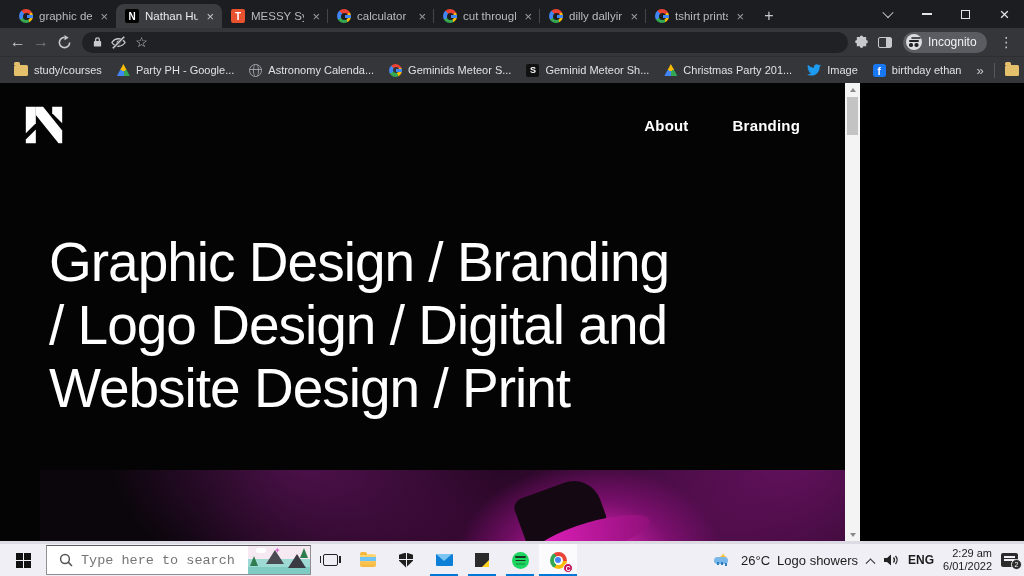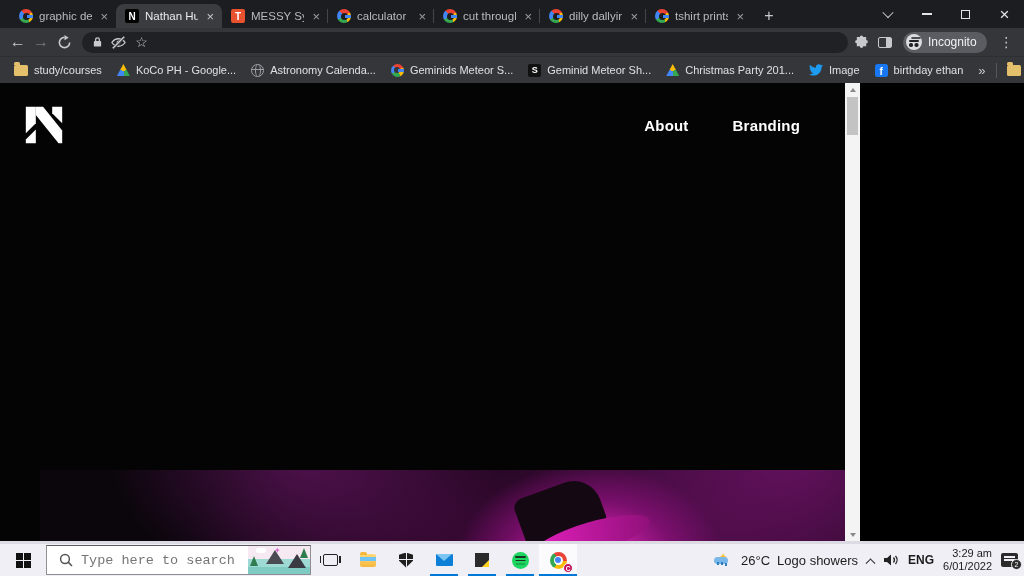--- a/index.html
+++ b/index.html
@@ -258,21 +258,21 @@
     <div class="nav-ic dots">⋮</div>
   </div>
 
   <div class="bm-bar">
     <div class="bm-item">
       <span class="ico-folder"></span>
       <span>study/courses</span>
     </div>
     <div class="bm-item">
       <span class="ico-drive"></span>
-      <span>KoCo PH - Google...</span>
+      <span>Party PH - Google...</span>
     </div>
     <div class="bm-item">
       <span class="ico-globe"></span>
       <span>Astronomy Calenda...</span>
     </div>
     <div class="bm-item">
       <span class="fav fav-g" style="width:13px;height:13px;flex-basis:13px"></span>
       <span>Geminids Meteor S...</span>
     </div>
     <div class="bm-item">
@@ -314,20 +314,25 @@
           <path d="M13 2 H21 L42 28 V42 H38 L13 11 Z"></path>
           <path d="M31 2 H42 V20 L31 9 Z"></path>
         </g>
       </svg>
       <div class="site-nav">
         <a class="nav-link">About</a>
         <a class="nav-link">Branding</a>
       </div>
     </div>
 
+    <h1 class="hero-h1">
+      <span>Graphic Design / Branding</span>
+      <span>/ Logo Design / Digital and</span>
+      <span>Website Design / Print</span>
+    </h1>
 
     <div class="hero-img">
       <div class="hat-glow"></div>
       <div class="hat-top"></div>
       <div class="hat-brim"></div>
     </div>
 
     <div class="msgr">
       <span class="bolt"></span>
     </div>
@@ -405,21 +410,21 @@
         <span>26°C</span>
         <span>Logo showers</span>
       </div>
       <span class="tray-chev"></span>
       <svg class="spk" viewBox="0 0 16 14">
         <path d="M1 5h3l4-3.5v11L4 9H1z" fill="#222"></path>
         <path d="M10.5 4.5a4 4 0 0 1 0 5M12.5 3a6 6 0 0 1 0 8" fill="none" stroke="#222" stroke-width="1.3"></path>
       </svg>
       <span class="lang">ENG</span>
       <div class="clock">
-        <div>3:29 am</div>
+        <div>2:29 am</div>
         <div>6/01/2022</div>
       </div>
       <div class="notif">
         <span class="notif-badge">2</span>
       </div>
     </div>
   </div>
 
 </div>
 

